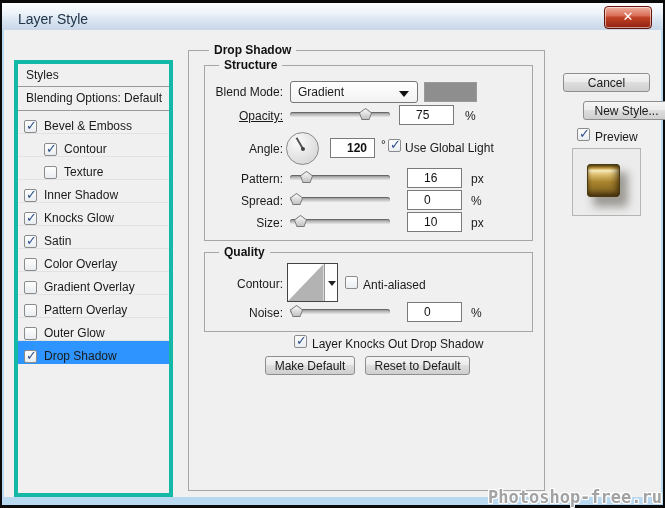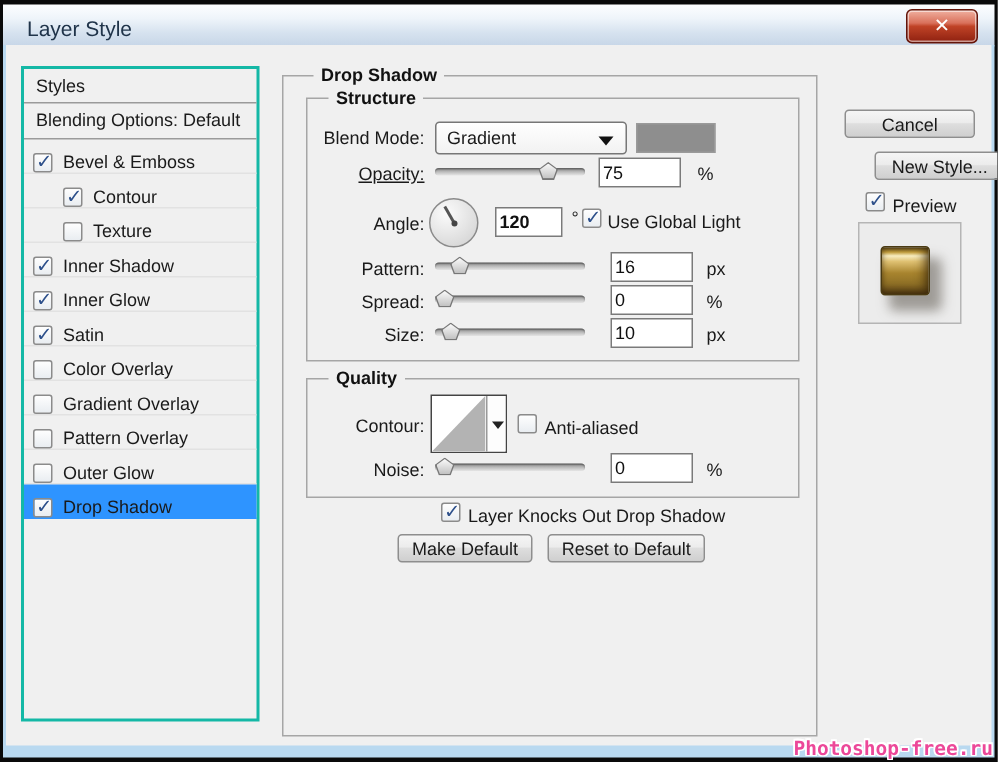--- a/index.html
+++ b/index.html
@@ -11,43 +11,43 @@
     background:linear-gradient(180deg,#fdfeff 0%,#eef4fa 35%,#d6e2ef 70%,#c8d7e8 100%);
     border-bottom:1px solid #9fb0c1;}
   .title-text{position:absolute;left:16px;top:8px;font-size:14px;color:#20344a;}
   .close-btn{position:absolute;left:604px;top:6px;width:46px;height:21px;border-radius:4px;
     background:linear-gradient(180deg,#f0b0a0 0%,#d9705a 40%,#c04327 50%,#8f2110 100%);
     border:1px solid #641409;box-shadow:inset 0 0 0 1px rgba(255,255,255,.55);
     color:#fff;text-align:center;line-height:19px;font-weight:bold;font-size:13px;cursor:pointer;}
   .aero-border{position:absolute;left:2px;top:30px;width:661px;height:475px;background:#b9d9f0;}
   .client{position:absolute;left:4px;top:30px;width:657px;height:467px;background:#f0f0f0;}
   
-  .sidebar{position:absolute;left:14px;top:44px;width:159px;height:437px;
-    border:2px solid #14b8a6;background:#f0f0f0;box-sizing:border-box;}
+  .sidebar{position:absolute;left:14px;top:60px;width:159px;height:437px;
+    border:4px solid #14b8a6;background:#f0f0f0;box-sizing:border-box;}
   .s-head{height:22px;line-height:22px;padding-left:8px;border-bottom:1px solid #9a9a9a;}
   .s-blend{height:23px;line-height:23px;padding-left:8px;border-bottom:1px solid #9a9a9a;cursor:pointer;}
   .s-item{height:22px;display:flex;align-items:flex-end;gap:7px;padding-left:6px;
     border-bottom:1px solid #e2e2e2;cursor:pointer;}
   .s-item.ind{padding-left:26px;}
   .s-item.sel{background:#2e94ff;border-bottom:1px solid #2e94ff;}
   
   .cb{width:13px;height:13px;flex:0 0 13px;box-sizing:border-box;position:relative;
     background:linear-gradient(180deg,#fefefe,#e9edf1);border:1px solid #8b8b8b;border-radius:2px;
     cursor:pointer;}
   .cb.checked::after{content:"\2713";position:absolute;left:1px;top:-3px;
     font-size:13px;font-weight:bold;color:#2c4f8a;}
   
   .gbox{position:absolute;border:1px solid #a6a6a6;box-sizing:border-box;}
   .legend{position:absolute;top:-8px;background:#f0f0f0;padding:0 5px;font-weight:bold;color:#111;}
   
   .lbl{position:absolute;width:88px;text-align:right;color:#1a1a1a;}
   .unit{position:absolute;color:#1a1a1a;}
   
   .num{position:absolute;width:55px;height:20px;box-sizing:border-box;border:1px solid #7a7a7a;
-    background:#fff;font-family:inherit;font-size:12px;padding:0 0 0 2px;color:#111;}
+    background:#fff;font-family:inherit;font-size:12px;padding:0 0 0 16px;color:#111;}
   .dropdown{position:absolute;left:290px;top:81px;width:128px;height:22px;box-sizing:border-box;
     background:linear-gradient(180deg,#fff,#f2f2f2);border:1px solid #777;border-radius:3px;
     display:flex;align-items:center;padding-left:7px;cursor:pointer;}
   .dd-arrow{position:absolute;right:8px;top:9px;width:0;height:0;
     border-left:5px solid transparent;border-right:5px solid transparent;border-top:6px solid #111;}
   .swatch{position:absolute;left:424px;top:82px;width:53px;height:20px;background:#8e8e8e;
     border:1px solid #9a9a9a;box-sizing:border-box;}
   .slider{position:absolute;width:100px;height:13px;}
   .track{position:absolute;left:0;top:4px;width:100px;height:5px;border-radius:3px;
     background:linear-gradient(180deg,#8f8f8f,#e6e6e6);box-shadow:inset 0 1px 1px rgba(0,0,0,.35);}
@@ -81,21 +81,21 @@
   
   .preview-box{position:absolute;left:572px;top:148px;width:69px;height:68px;box-sizing:border-box;
     border:1px solid #b5b5b5;background:#ececec;}
   .gold{position:absolute;left:14px;top:15px;width:33px;height:33px;border-radius:3px;
     border:1px solid #4a3a12;box-sizing:border-box;
     background:linear-gradient(180deg,#6b5520 0%,#c9a33f 10%,#f7ecc0 18%,#dfc172 30%,#a8842e 55%,#8f7026 78%,#63491a 100%);
     box-shadow:7px 9px 8px 1px rgba(95,90,80,.55),
       inset 0 0 4px rgba(40,25,5,.6),inset -4px -2px 6px rgba(60,40,10,.5);}
   
   .watermark{position:absolute;right:3px;bottom:1px;font-family:"DejaVu Sans Mono",monospace;
-    font-weight:bold;font-size:13px;letter-spacing:0;color:#ec4899;
+    font-weight:bold;font-size:17px;letter-spacing:0;color:#a3a3a3;
     text-shadow:-1px -1px 0 #fff,1px -1px 0 #fff,-1px 1px 0 #fff,1px 1px 0 #fff,
       0 -1px 0 #fff,0 1px 0 #fff,-1px 0 0 #fff,1px 0 0 #fff;}
 </style>
 </head>
 <body>
 
 <div id="win">
 
   <div class="titlebar">
     <span class="title-text">Layer Style</span>
@@ -122,21 +122,21 @@
     <div class="s-item ind">
       <span class="cb"></span>
       <span>Texture</span>
     </div>
     <div class="s-item">
       <span class="cb checked"></span>
       <span>Inner Shadow</span>
     </div>
     <div class="s-item">
       <span class="cb checked"></span>
-      <span>Inner Glow</span>
+      <span>Knocks Glow</span>
     </div>
     <div class="s-item">
       <span class="cb checked"></span>
       <span>Satin</span>
     </div>
     <div class="s-item">
       <span class="cb"></span>
       <span>Color Overlay</span>
     </div>
     <div class="s-item">

